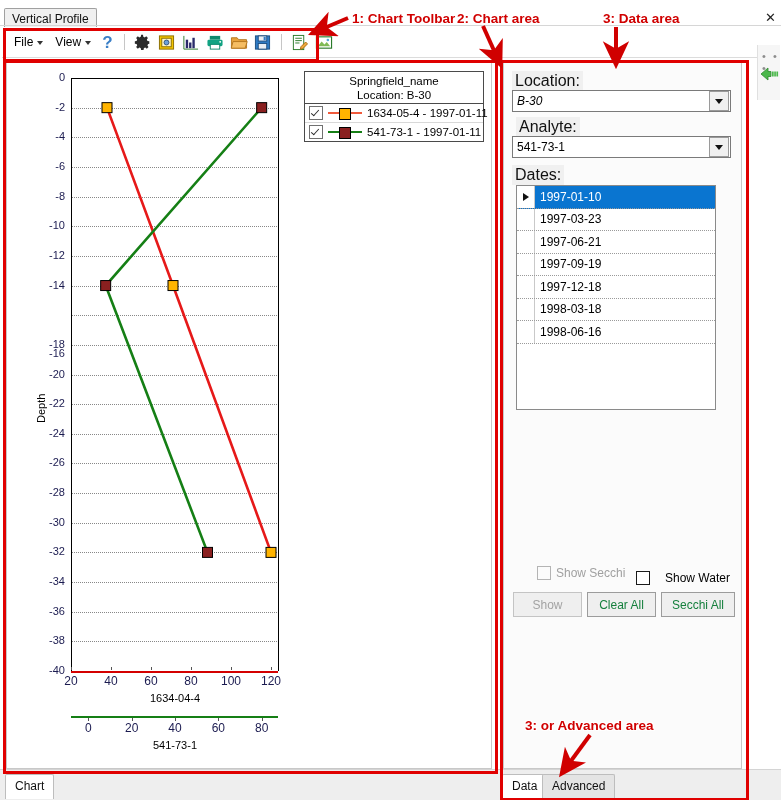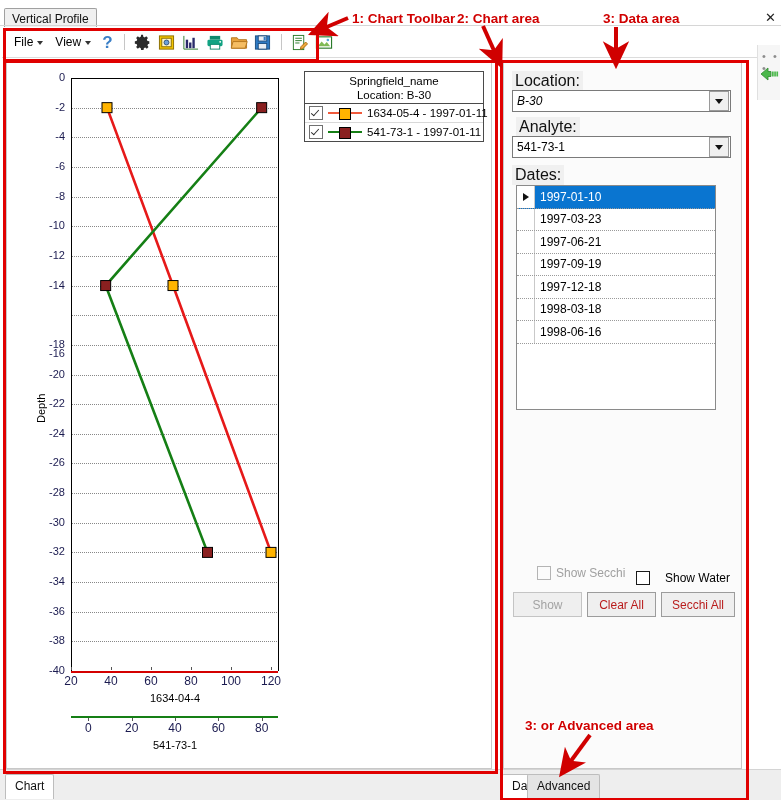--- a/index.html
+++ b/index.html
@@ -112,21 +112,21 @@
   .dl-text{padding-left:5px;font-size:12px;}
 
   .cb-wrap{position:absolute;display:flex;align-items:center;gap:5px;font-size:12px;}
   .cbox{width:12px;height:12px;border:1px solid #6f6f6f;background:#fff;}
   .cbox.dim{border-color:#b4b4b4;background:#fbfbfb;}
   .cb-lbl.dim{color:#a0a0a0;}
   .cbox.dark{border:1.5px solid #1a1a1a;}
 
   .btn{
     position:absolute;height:23px;background:#efefef;border:1px solid #9c9c9c;
-    display:flex;align-items:center;justify-content:center;font-size:12px;color:#b91c1c;
+    display:flex;align-items:center;justify-content:center;font-size:12px;color:#15803d;
   }
   .btn.disabled{color:#a3a3a3;background:#efefef;border-color:#c4c4c4;}
 
   
   .bottombar{position:absolute;left:0;top:769px;width:781px;height:31px;background:#eeeeee;border-top:1px solid #d4d4d4;}
   .btab{
     position:absolute;top:4px;height:21px;padding:3px 9px 0 9px;font-size:12px;line-height:16px;
     border:1px solid #bdbdbd;border-bottom:none;background:#e4e4e4;color:#111;border-radius:2px 2px 0 0;
   }
   .btab.active{background:#ffffff;border-color:#bdbdbd;}
@@ -423,21 +423,21 @@
       <path d="M8 1L1 7l7 6V9.5h3v-5H8z" fill="#4cb84c" stroke="#2f8a2f" stroke-width="0.8"></path>
       <rect x="12" y="4.5" width="1.7" height="5" fill="#4cb84c"></rect>
       <rect x="14.2" y="4.5" width="1.7" height="5" fill="#4cb84c"></rect>
       <rect x="16.4" y="4.5" width="1.7" height="5" fill="#4cb84c"></rect>
     </svg>
   </div>
 
   <div class="bottombar">
     <div class="btab active" style="left:5px;">Chart</div>
     <div class="btab active" style="left:502px;">Data</div>
-    <div class="btab" style="left:527px;">Advanced</div>
+    <div class="btab" style="left:542px;">Advanced</div>
   </div>
 
   <div class="hl-box" style="left:3px;top:28px;width:310px;height:28px;"></div>
   <div class="hl-box" style="left:3px;top:60px;width:489px;height:708px;"></div>
   <div class="hl-box" style="left:500px;top:60px;width:243px;height:735px;"></div>
 
   <div class="anno" style="left:352px;top:11px;">1: Chart Toolbar</div>
   <div class="anno" style="left:457px;top:11px;">2: Chart area</div>
   <div class="anno" style="left:603px;top:11px;">3: Data area</div>
   <div class="anno" style="left:525px;top:718px;">3: or Advanced area</div>

